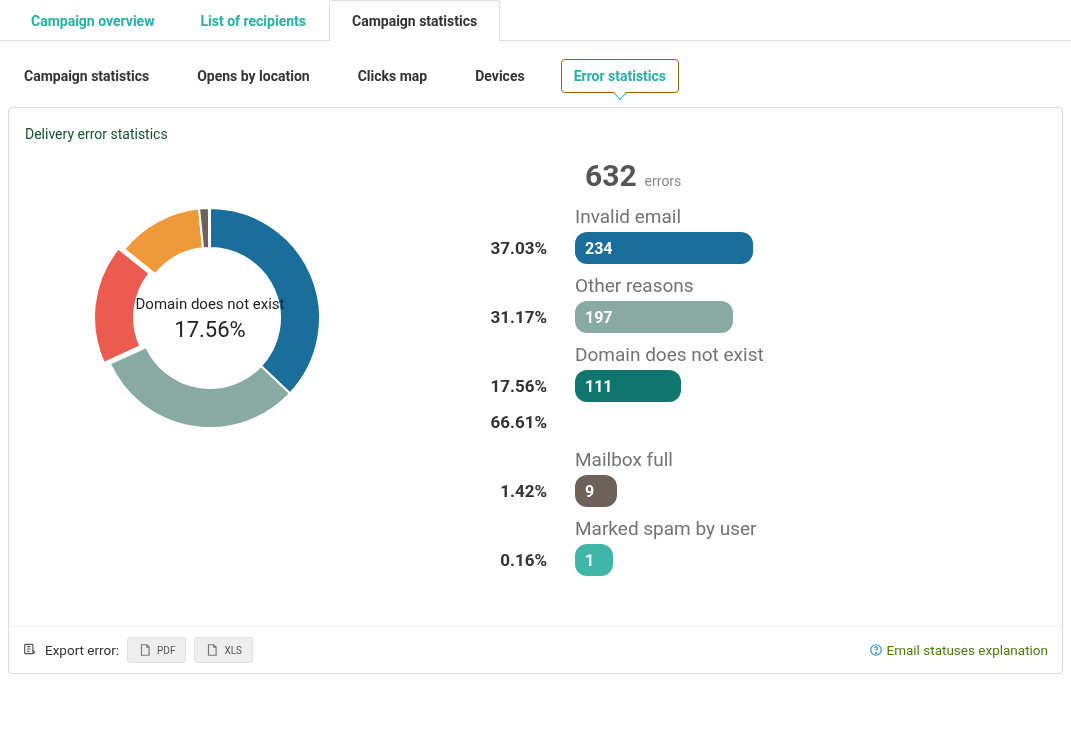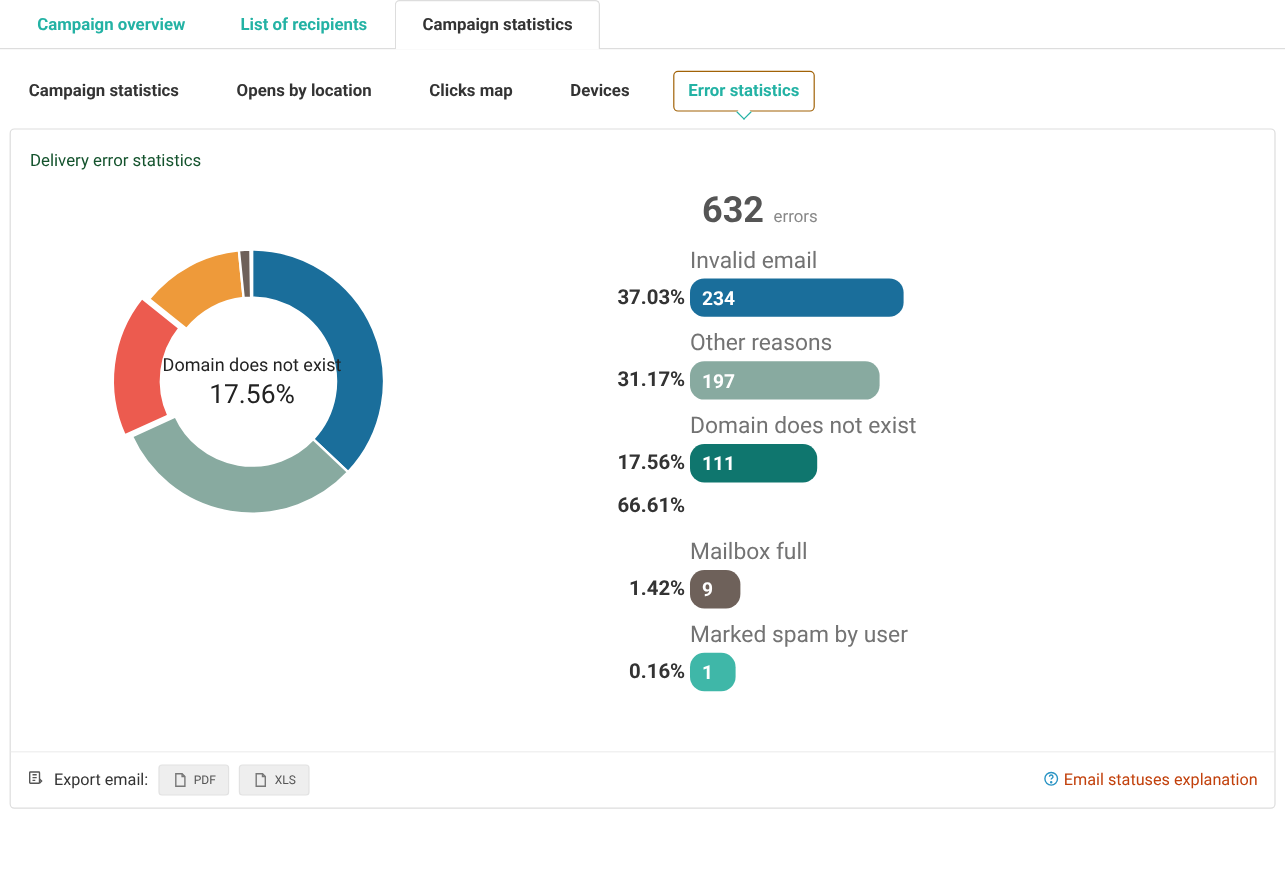--- a/index.html
+++ b/index.html
@@ -96,21 +96,21 @@
     text-align: center;
   }
   .donut-label .t1 { font-size: 15px; color: #222; }
   .donut-label .t2 { font-size: 22px; color: #222; margin-top: 4px; }
   .stats-col { flex: 1; padding-left: 10px; }
   .total-row { margin: 0 0 12px 180px; }
   .total-n { font-size: 30px; font-weight: 700; color: #555; }
   .total-t { font-size: 14px; color: #888; margin-left: 4px; }
   .err-row { display: flex; align-items: flex-end; margin-bottom: 10px; }
   .err-pct {
-    width: 170px; text-align: right; padding-right: 4px;
+    width: 170px; text-align: right; padding-right: 28px;
     font-size: 17px; font-weight: 700; color: #333;
     padding-bottom: 6px;
   }
   .err-bar-area { display: flex; flex-direction: column; }
   .err-label { font-size: 19px; color: #737373; margin-bottom: 4px; cursor: pointer; }
   .err-bar {
     height: 32px; min-width: 34px;
     color: #fff; font-weight: 700; font-size: 16px;
     display: flex; align-items: center; padding: 0 10px;
     border-radius: 12px;
@@ -122,21 +122,21 @@
     padding: 10px 14px;
     font-size: 13.5px;
   }
   .export-wrap { display: flex; align-items: center; gap: 8px; color: #333; }
   .exp-btn {
     background: #eee; border-radius: 3px; padding: 5px 10px;
     display: inline-flex; align-items: center; gap: 5px;
     color: #555; cursor: pointer; border: 1px solid #e2e2e2;
     font-size: 10px;
   }
-  .link-right a { color: #c2410c; text-decoration: none; cursor: pointer; text-align: center; }
+  .link-right a { color: #4d7c0f; text-decoration: none; cursor: pointer; text-align: center; }
   .ic { width: 14px; height: 14px; display: inline-block; }
 </style>
 </head>
 <body>
 
 <div class="top-tabs">
   <div class="top-tab inactive">Campaign overview</div>
   <div class="top-tab inactive">List of recipients</div>
   <div class="top-tab active">Campaign statistics</div>
 </div>
@@ -221,21 +221,21 @@
 
   <div class="panel-footer">
     <div class="export-wrap">
       <span>
         <svg class="ic" viewBox="0 0 24 24" fill="none" stroke="#555" stroke-width="2">
             <rect x="3" y="4" width="14" height="16" rx="1"></rect>
             <path d="M7 8h6M7 12h6M7 16h4"></path>
             <path d="M17 14l3 3-3 3"></path>
           </svg>
       </span>
-      <span>Export email:</span>
+      <span>Export error:</span>
       <span class="exp-btn">
         <svg class="ic" viewBox="0 0 24 24" fill="none" stroke="#777" stroke-width="2">
             <path d="M6 3h9l4 4v14H6z"></path>
             <path d="M15 3v4h4"></path>
           </svg>
         <span>PDF</span>
       </span>
       <span class="exp-btn">
         <svg class="ic" viewBox="0 0 24 24" fill="none" stroke="#777" stroke-width="2">
             <path d="M6 3h9l4 4v14H6z"></path>

